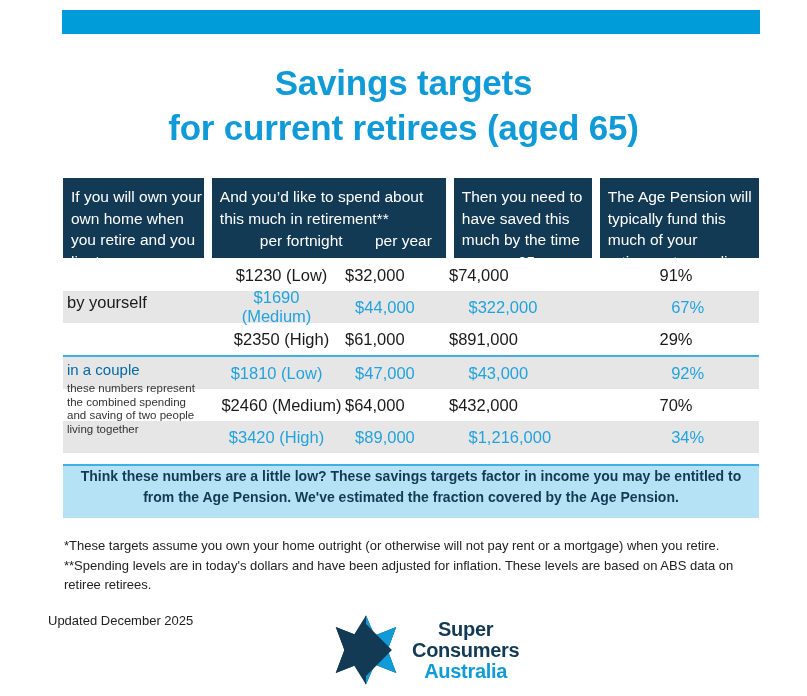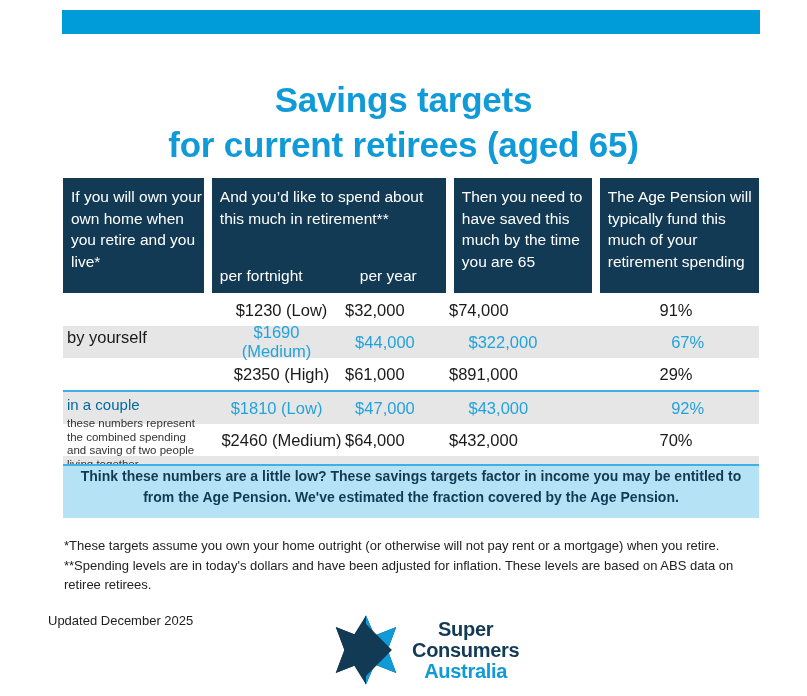--- a/index.html
+++ b/index.html
@@ -35,35 +35,34 @@
     position: absolute;
     left: 0;
     top: 60px;
     width: 807px;
     text-align: center;
     color: #109BD8;
     font-size: 35px;
     font-weight: bold;
     line-height: 45px;
     letter-spacing: -0.2px;
-    margin-top: 17px;
   }
   .title .l1, .title .l2 { display: block; }
 
   
   .table {
     position: absolute;
     left: 63px;
     top: 178px;
     width: 696px;
   }
   .thead {
     display: flex;
     gap: 8px;
-    height: 115px;
+    height: 80px;
   }
   .th {
     background: #123A54;
     color: #ffffff;
     font-size: 15.5px;
     line-height: 21.5px;
     padding: 8px 0 0 8px;
     box-sizing: border-box;
     position: relative;
   }
@@ -71,21 +70,21 @@
   .th-col2 { width: 241px; }
   .th-col3 { width: 142px; }
   .th-col4 { width: 164px; }
   .th-sub {
     position: absolute;
     bottom: 7px;
     left: 8px;
     display: flex;
     width: 225px;
   }
-  .th-sub .s1 { width: 140px; }
+  .th-sub .s1 { width: 140px; margin-left: 40px; }
   .th-sub .s2 { width: 85px; }
 
   
   .rows { margin-top: 1px; }
   .rowgroup { position: relative; }
   .rowgroup.couple { border-top: 2px solid #3FB0E5; }
   .row {
     display: flex;
     height: 32px;
     align-items: center;

